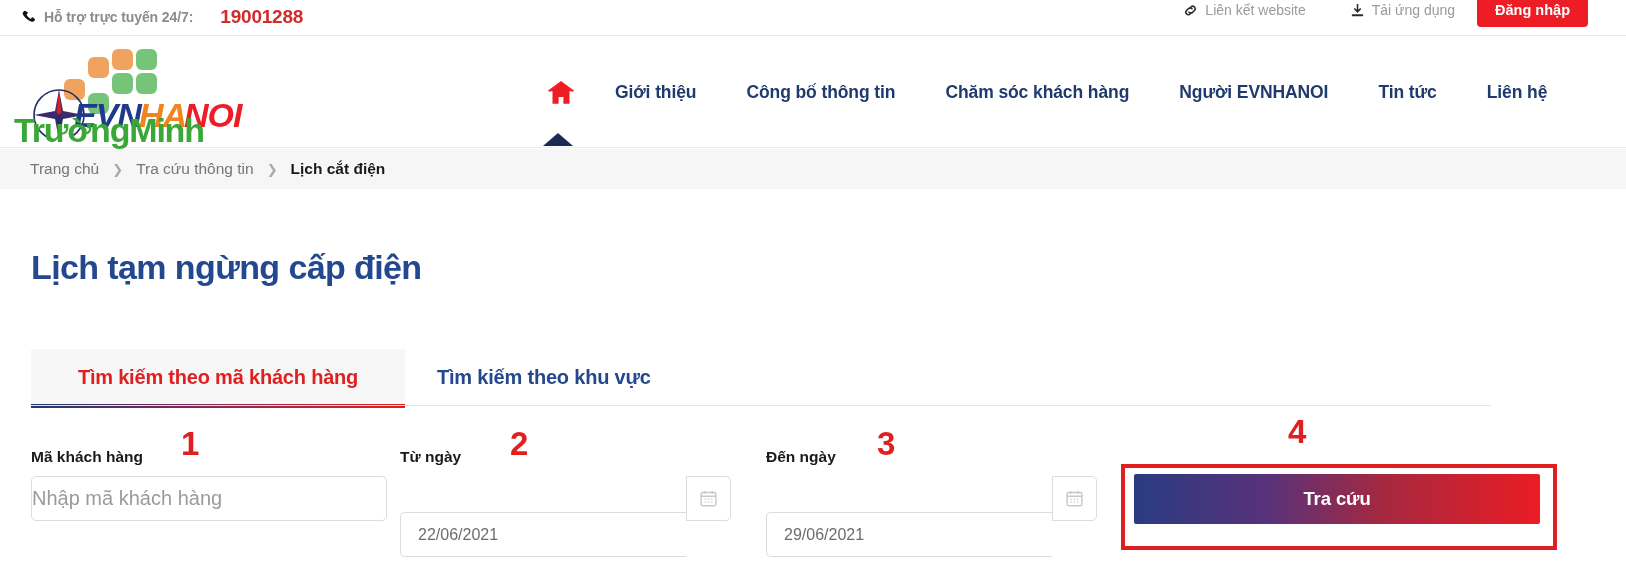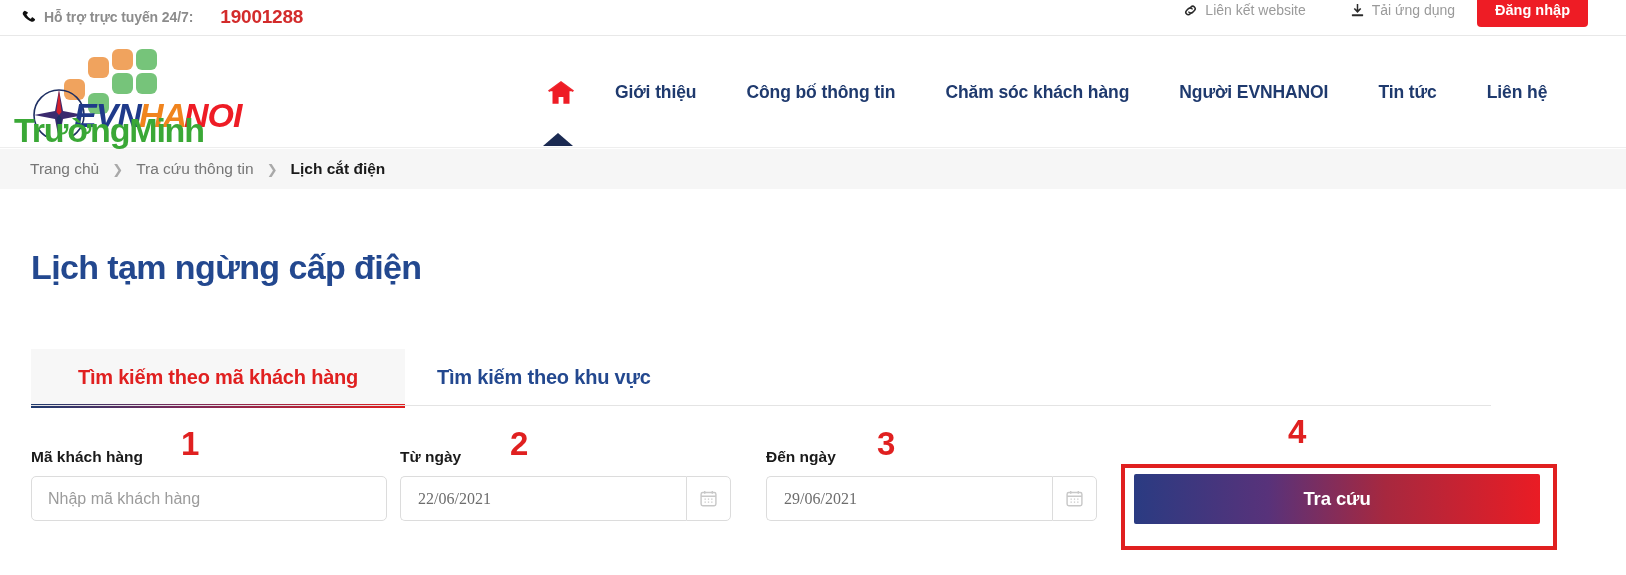--- a/index.html
+++ b/index.html
@@ -242,41 +242,42 @@
     font-weight: 700;
     color: #1a1a1a;
     white-space: nowrap;
   }
   .txt-input {
     position: absolute;
     height: 45px;
     border: 1px solid #dcdcdc;
     border-radius: 5px;
     background: #ffffff;
-    font-size: 16px;
+    font-size: 20px;
     color: #4a4a4a;
-    padding: 0 16px;
+    padding: 0 0;
     outline: none;
     font-family: inherit;
   }
   .txt-input::placeholder { color: #9b9b9b; }
 
   .date-group { position: absolute; height: 45px; display: flex; }
   .date-input {
     height: 45px;
     width: 286px;
     border: 1px solid #dcdcdc;
     border-right: none;
     border-radius: 5px 0 0 5px;
     background: #ffffff;
     font-size: 16px;
     color: #6d6d6d;
     padding: 0 17px;
     outline: none;
-    font-family: Liberation Serif, serif;
+    font-family: Liberation Sans, sans-serif;
+    margin-top: 36px;
   }
   .cal-btn {
     width: 45px; height: 45px;
     border: 1px solid #dcdcdc;
     border-radius: 0 5px 5px 0;
     background: #ffffff;
     display: flex; align-items: center; justify-content: center;
     cursor: pointer;
     padding: 0;
   }

